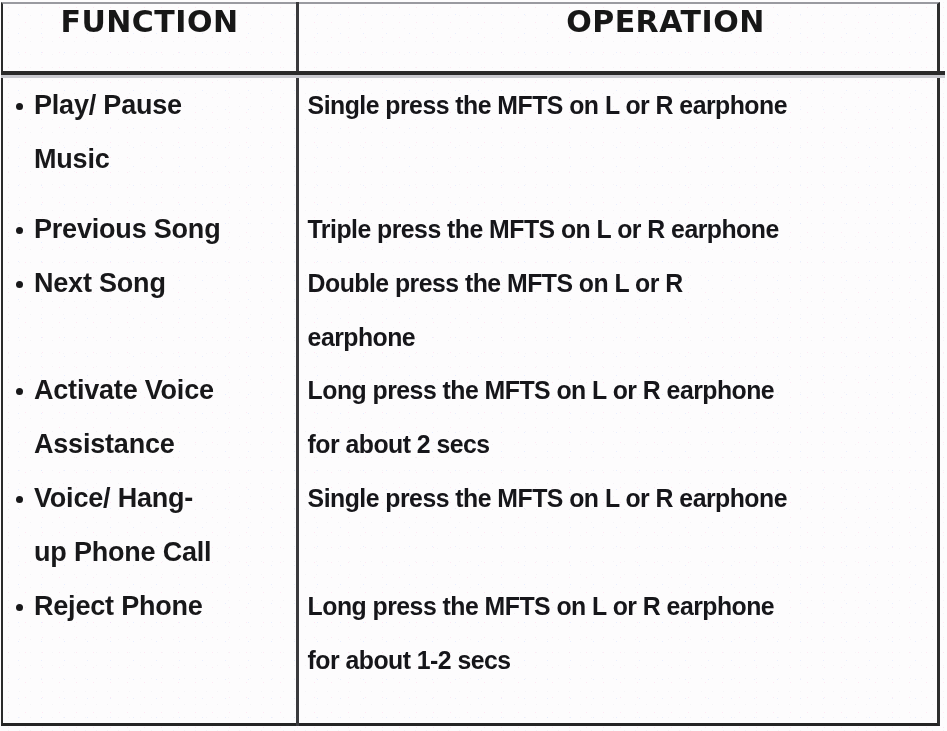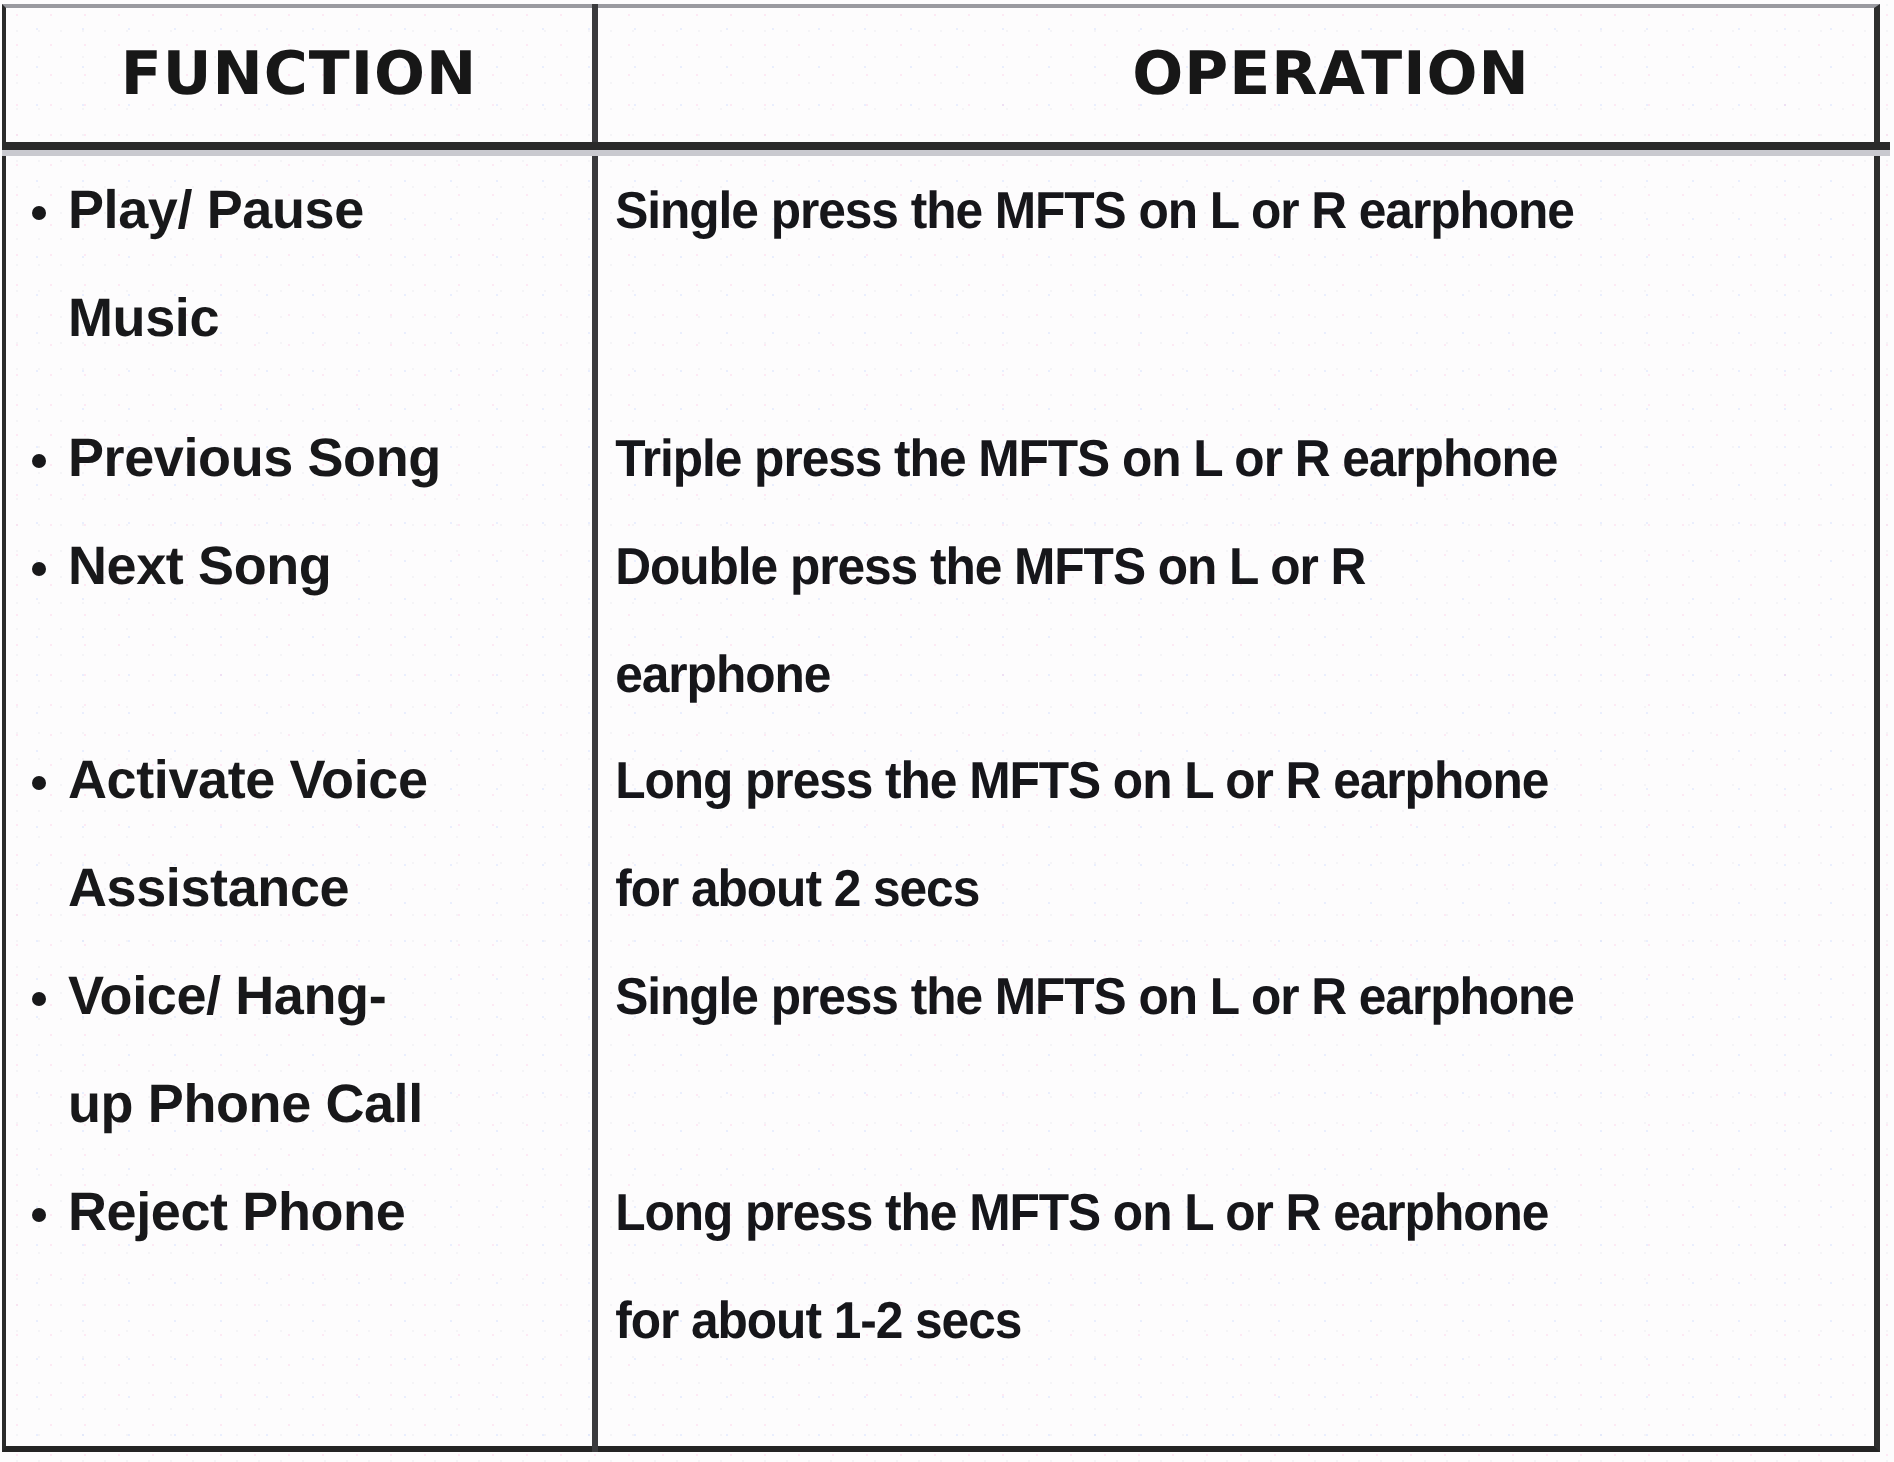--- a/index.html
+++ b/index.html
@@ -80,21 +80,20 @@
     left: 0;
     top: 4px;
     width: 947px;
     height: 67px;
   }
   .header-cell {
     position: absolute;
     top: 0;
     height: 67px;
     display: flex;
-    align-items: center;
     justify-content: center;
   }
   .header-cell.fn { left: 3px; width: 293px; }
   .header-cell.op { left: 299px; width: 733px; }
 
   .header-text {
     font-family: "DejaVu Sans", sans-serif;
     font-weight: bold;
     font-size: 30px;
     letter-spacing: 0.5px;

